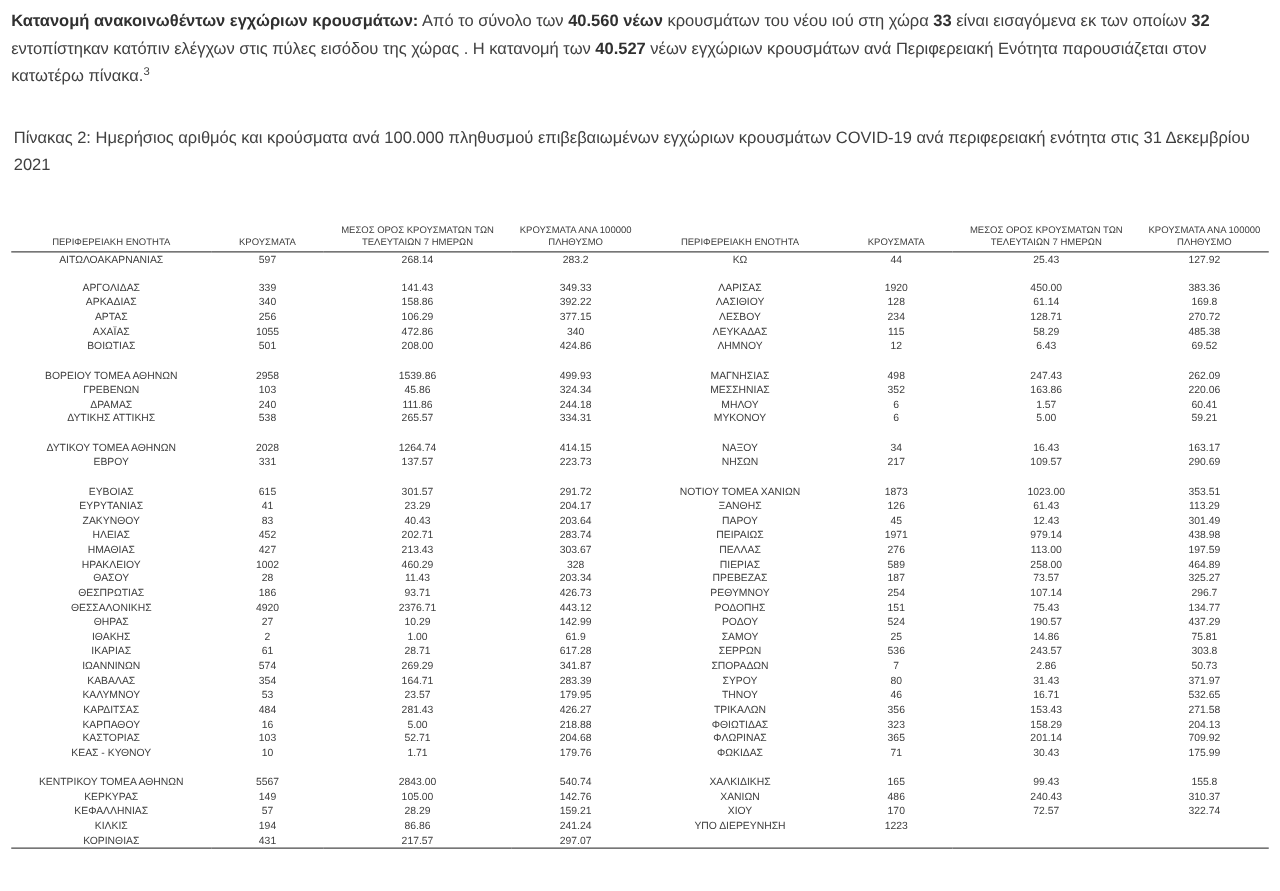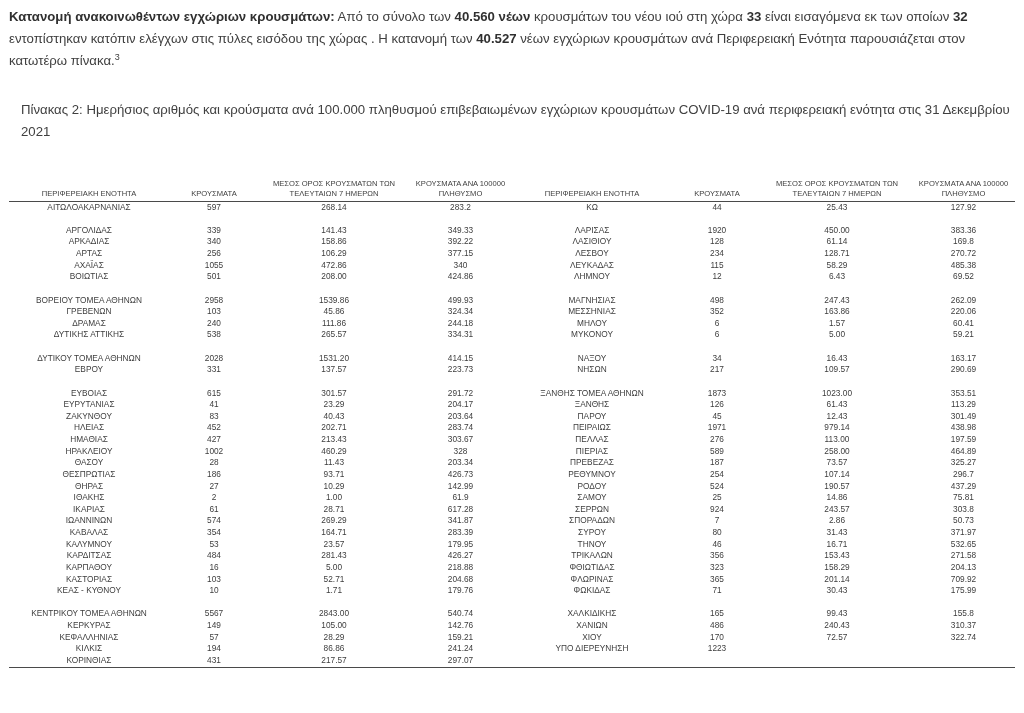--- a/index.html
+++ b/index.html
@@ -9,21 +9,21 @@
     color:#3d3d3d;
   }
   .page{padding:4px 9px 0 9px;}
   .intro{
     font-size:13.2px;line-height:1.68;margin:2px 0 0 0;color:#404040;
     text-align:left;
   }
   .intro b{font-weight:700;color:#303030;}
   .intro sup{font-size:9px;line-height:0;}
   .caption{
-    font-size:13.2px;line-height:1.68;margin:26px 0 0 12px;color:#404040;
+    font-size:13.2px;line-height:1.68;margin:26px 0 0 2px;color:#404040;
   }
   table.cases{
     width:1006px;border-collapse:collapse;table-layout:fixed;
     margin-top:36px;
     border-bottom:1.6px solid #4a4a4a;
   }
   table.cases thead th{
     font-size:7.6px;font-weight:400;color:#3d3d3d;
     text-align:center;vertical-align:bottom;
     padding:0 3px 2px 3px;line-height:1.3;
@@ -196,21 +196,21 @@
           <td></td>
           <td></td>
           <td></td>
           <td></td>
           <td></td>
           <td></td>
         </tr>
         <tr>
           <td>ΔΥΤΙΚΟΥ ΤΟΜΕΑ ΑΘΗΝΩΝ</td>
           <td>2028</td>
-          <td>1531.20</td>
+          <td>1264.74</td>
           <td>414.15</td>
           <td>ΝΑΞΟΥ</td>
           <td>34</td>
           <td>16.43</td>
           <td>163.17</td>
         </tr>
         <tr>
           <td>ΕΒΡΟΥ</td>
           <td>331</td>
           <td>137.57</td>
@@ -228,21 +228,21 @@
           <td></td>
           <td></td>
           <td></td>
           <td></td>
         </tr>
         <tr>
           <td>ΕΥΒΟΙΑΣ</td>
           <td>615</td>
           <td>301.57</td>
           <td>291.72</td>
-          <td>ΞΑΝΘΗΣ ΤΟΜΕΑ ΑΘΗΝΩΝ</td>
+          <td>ΝΟΤΙΟΥ ΤΟΜΕΑ ΧΑΝΙΩΝ</td>
           <td>1873</td>
           <td>1023.00</td>
           <td>353.51</td>
         </tr>
         <tr>
           <td>ΕΥΡΥΤΑΝΙΑΣ</td>
           <td>41</td>
           <td>23.29</td>
           <td>204.17</td>
           <td>ΞΑΝΘΗΣ</td>
@@ -304,20 +304,30 @@
           <td>ΘΕΣΠΡΩΤΙΑΣ</td>
           <td>186</td>
           <td>93.71</td>
           <td>426.73</td>
           <td>ΡΕΘΥΜΝΟΥ</td>
           <td>254</td>
           <td>107.14</td>
           <td>296.7</td>
         </tr>
         <tr>
+          <td>ΘΕΣΣΑΛΟΝΙΚΗΣ</td>
+          <td>4920</td>
+          <td>2376.71</td>
+          <td>443.12</td>
+          <td>ΡΟΔΟΠΗΣ</td>
+          <td>151</td>
+          <td>75.43</td>
+          <td>134.77</td>
+        </tr>
+        <tr>
           <td>ΘΗΡΑΣ</td>
           <td>27</td>
           <td>10.29</td>
           <td>142.99</td>
           <td>ΡΟΔΟΥ</td>
           <td>524</td>
           <td>190.57</td>
           <td>437.29</td>
         </tr>
         <tr>
@@ -329,21 +339,21 @@
           <td>25</td>
           <td>14.86</td>
           <td>75.81</td>
         </tr>
         <tr>
           <td>ΙΚΑΡΙΑΣ</td>
           <td>61</td>
           <td>28.71</td>
           <td>617.28</td>
           <td>ΣΕΡΡΩΝ</td>
-          <td>924</td>
+          <td>536</td>
           <td>243.57</td>
           <td>303.8</td>
         </tr>
         <tr>
           <td>ΙΩΑΝΝΙΝΩΝ</td>
           <td>574</td>
           <td>269.29</td>
           <td>341.87</td>
           <td>ΣΠΟΡΑΔΩΝ</td>
           <td>7</td>

